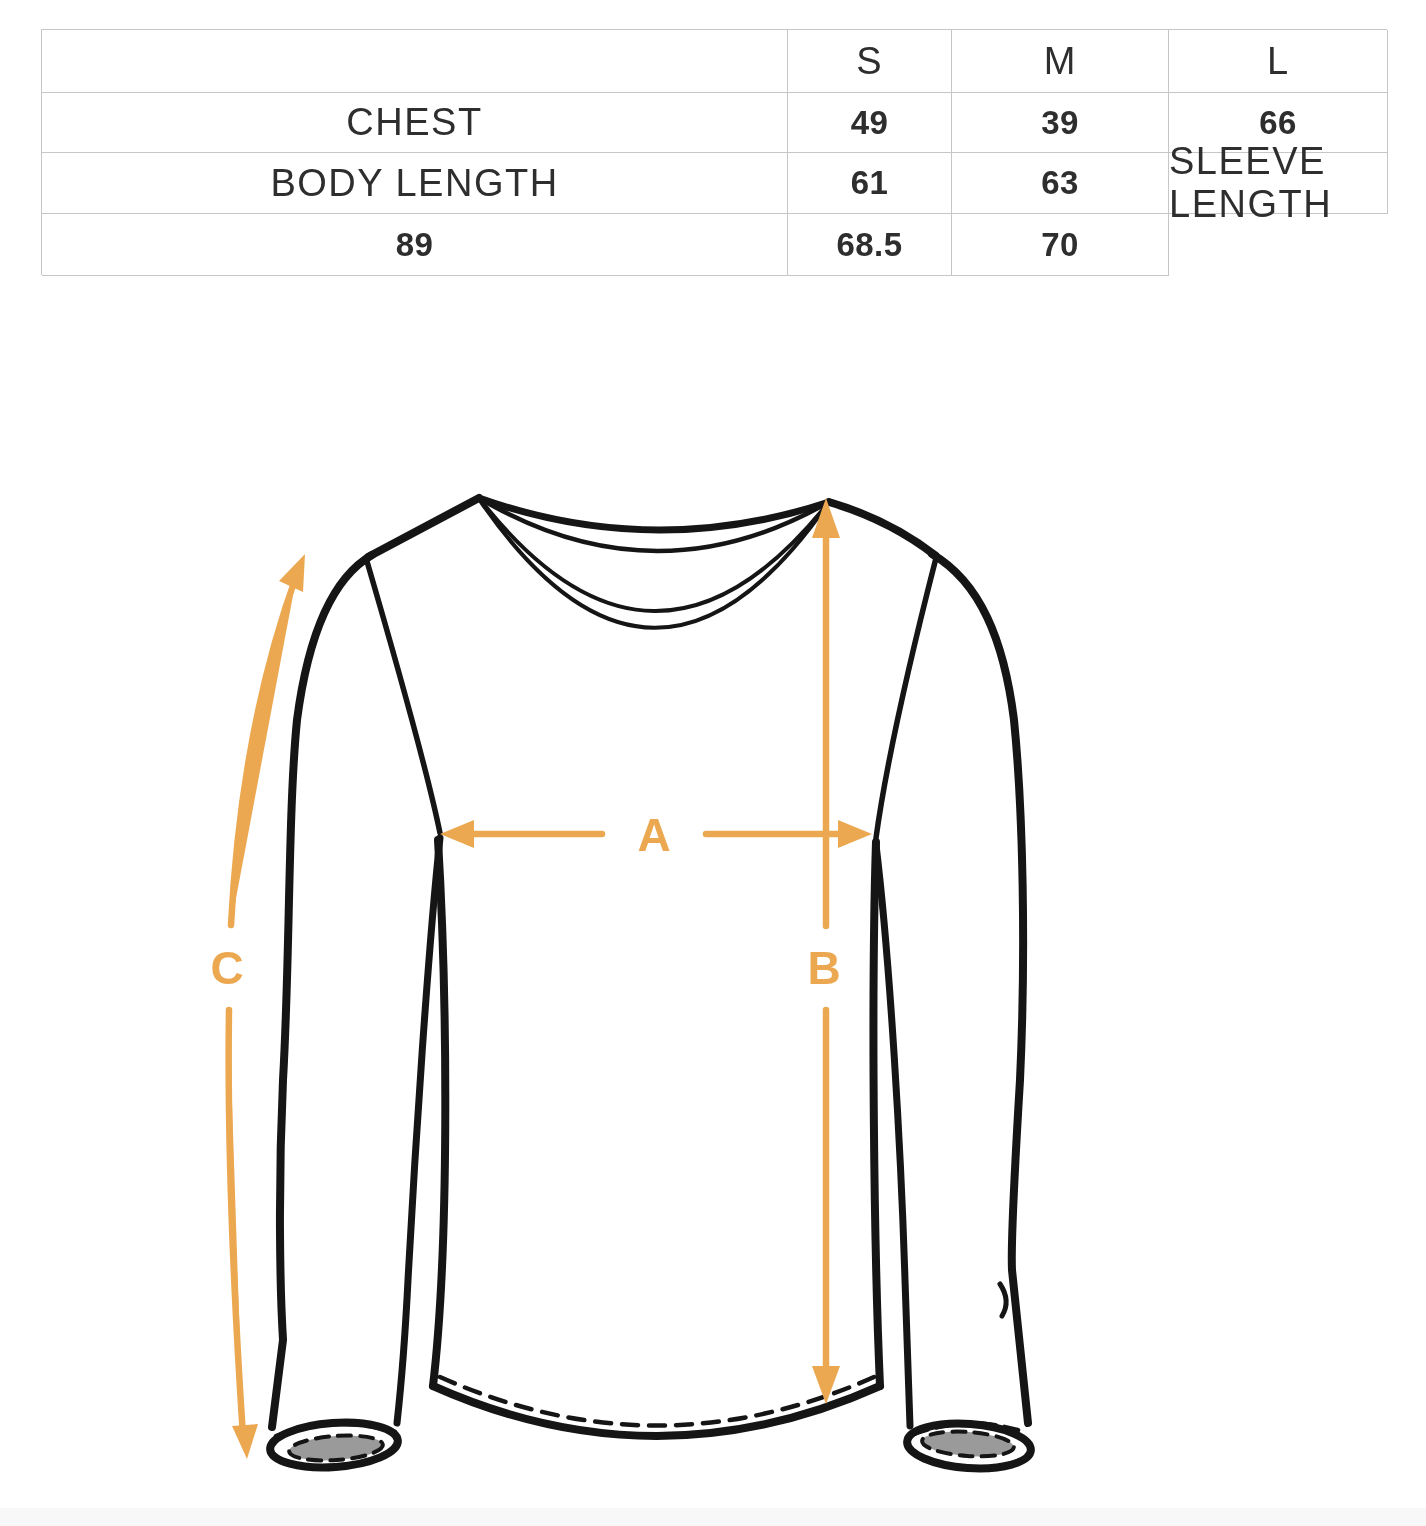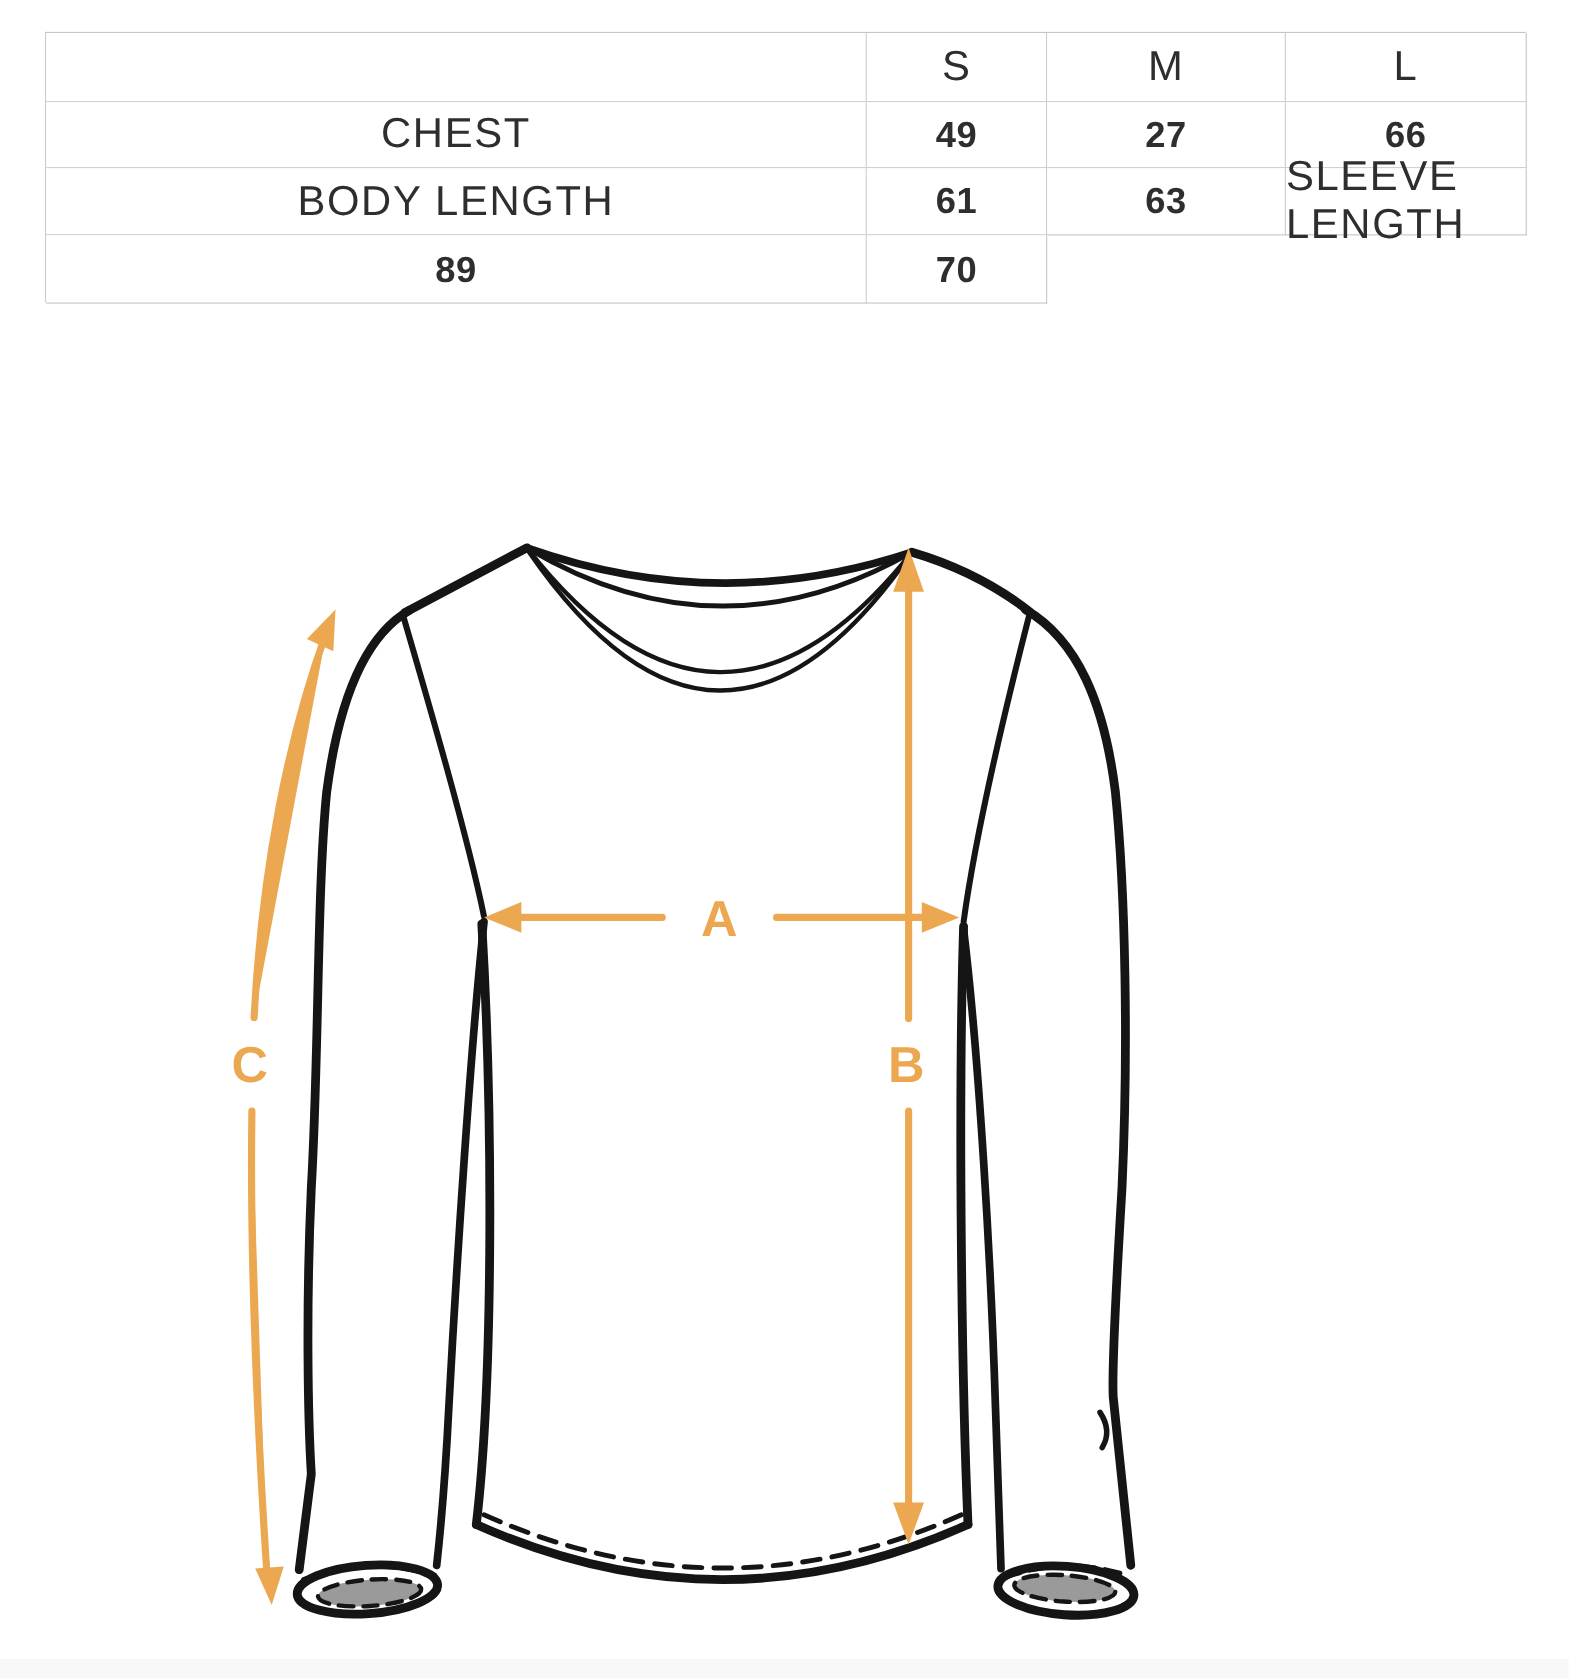--- a/index.html
+++ b/index.html
@@ -114,25 +114,26 @@
 
 <div class="size-table">
 
   <div class="cell hdr"></div>
   <div class="cell hdr">S</div>
   <div class="cell hdr">M</div>
   <div class="cell hdr">L</div>
 
   <div class="cell rowlabel">CHEST</div>
   <div class="cell val">49</div>
-  <div class="cell val">27</div>
+  <div class="cell val">39</div>
   <div class="cell val">66</div>
 
   <div class="cell rowlabel">BODY LENGTH</div>
   <div class="cell val">61</div>
   <div class="cell val">63</div>
 
   <div class="cell rowlabel">SLEEVE LENGTH</div>
   <div class="cell val">89</div>
+  <div class="cell val">68.5</div>
   <div class="cell val">70</div>
 </div>
 
 <div class="next-section-strip"></div>
 
 </body></html>

